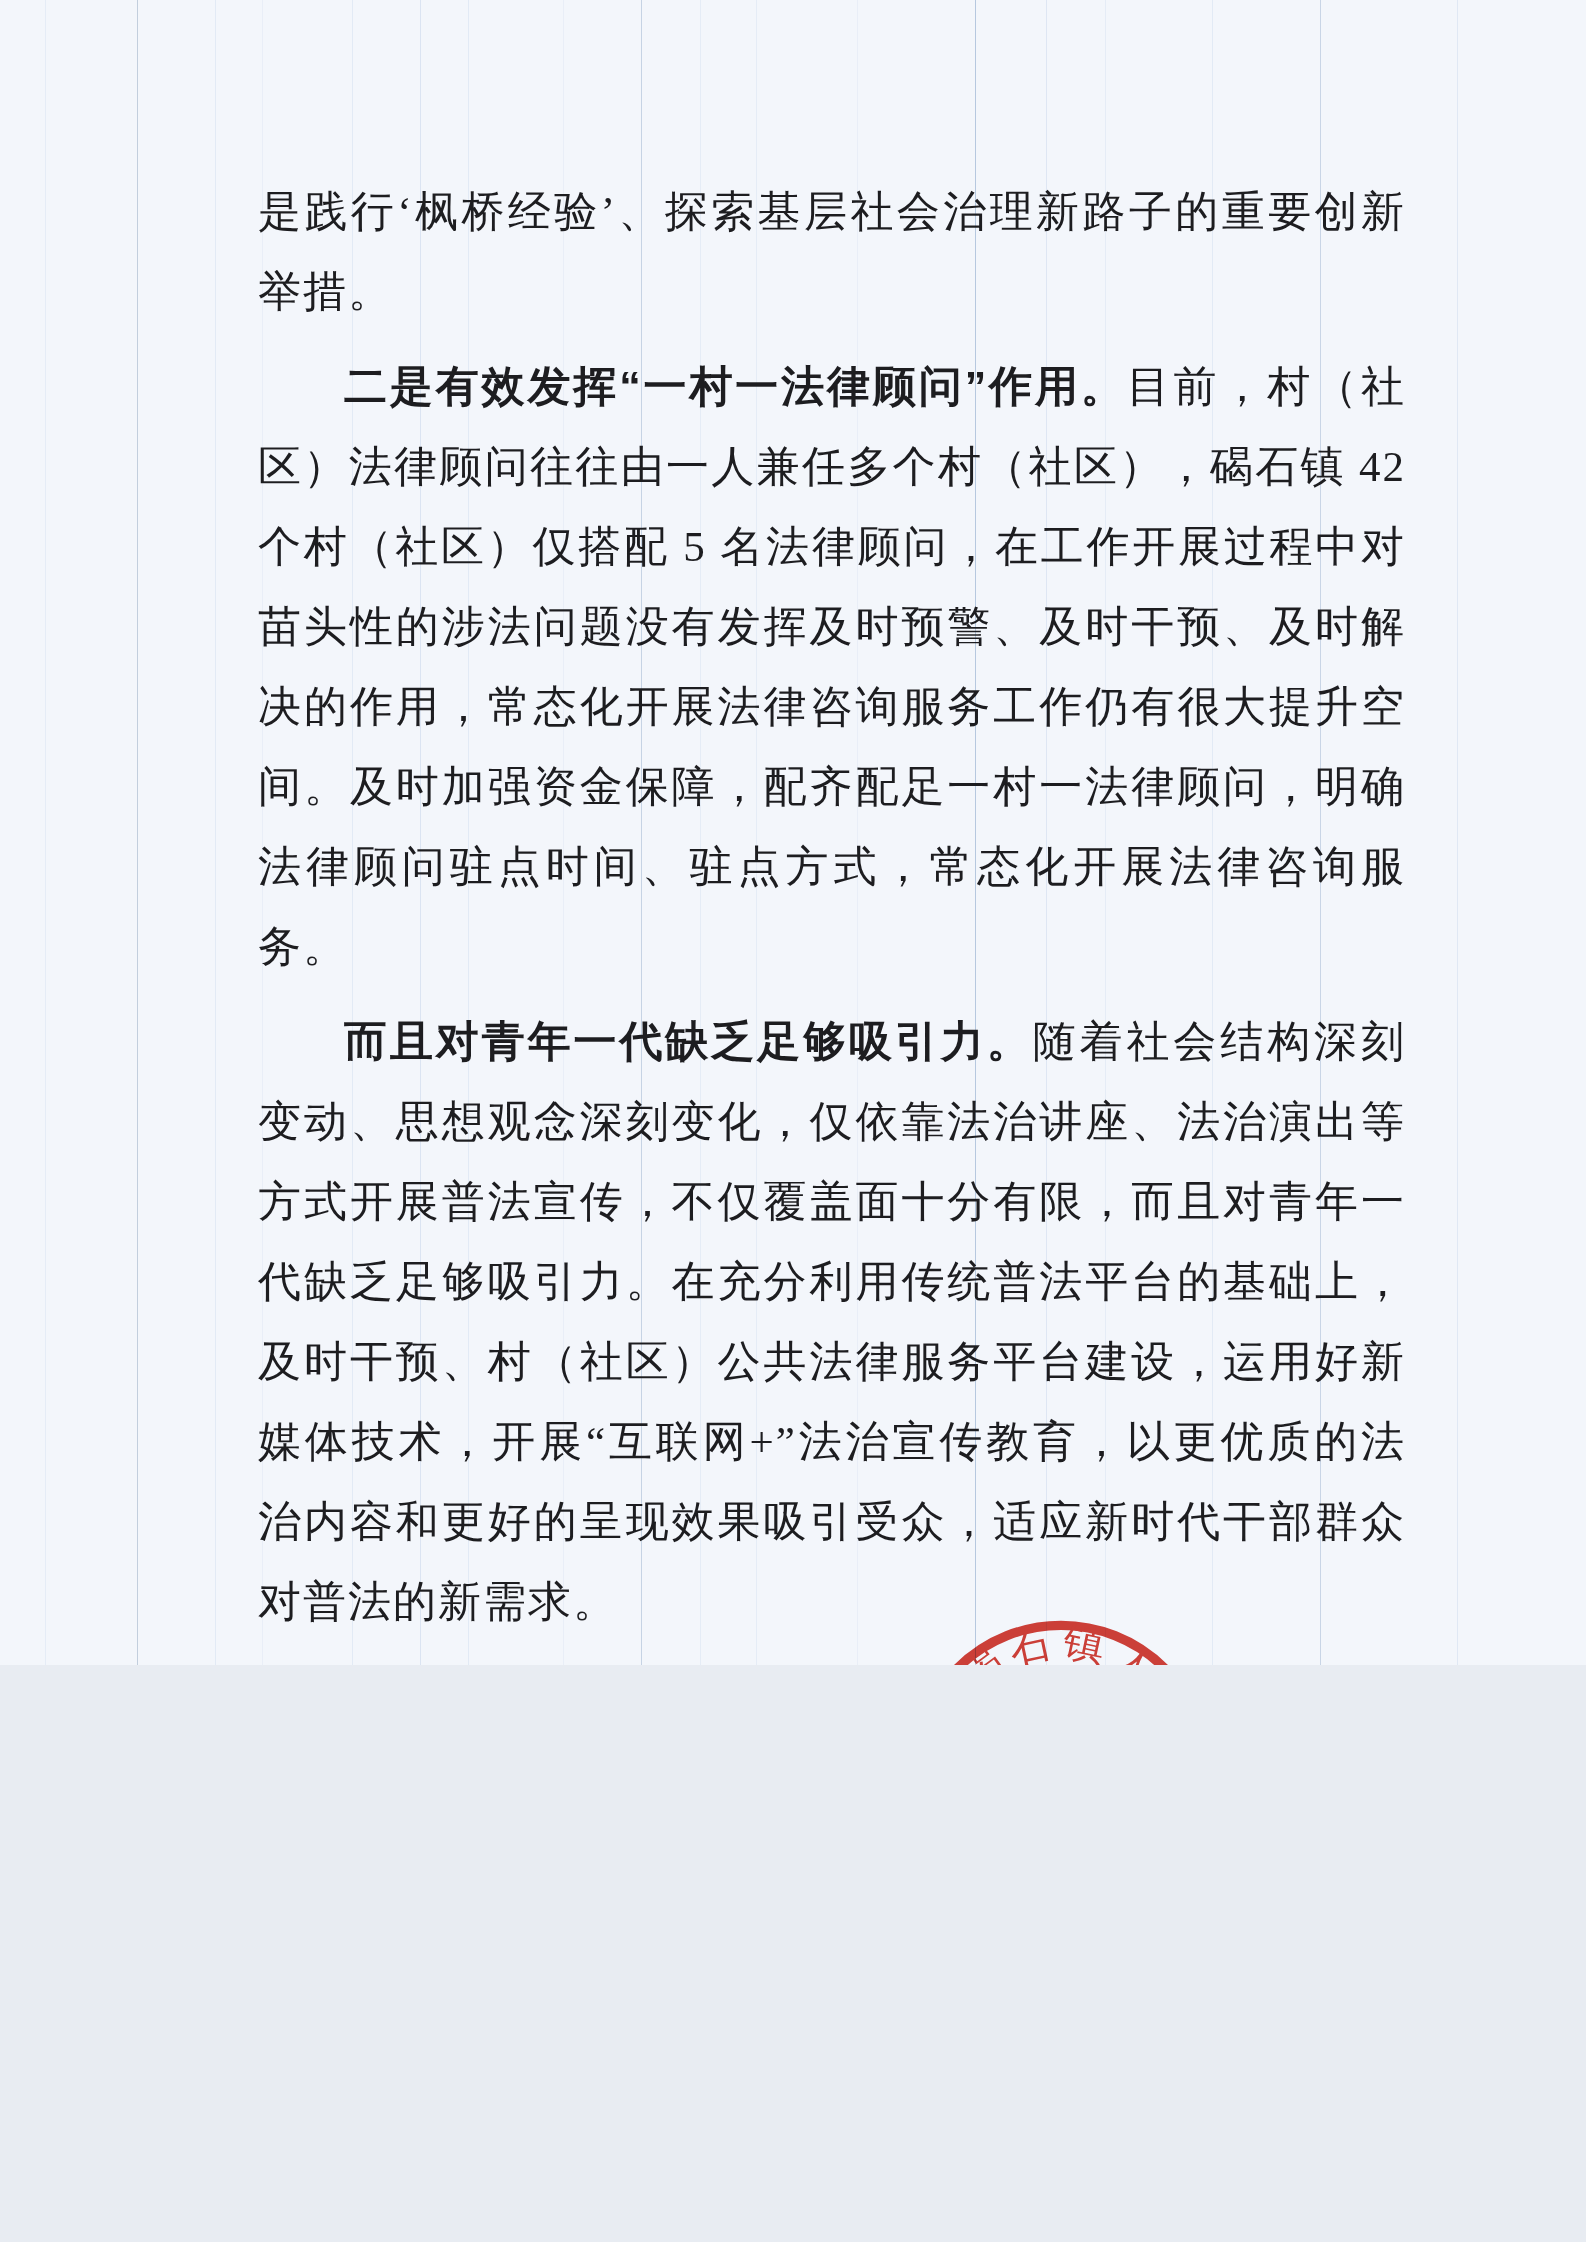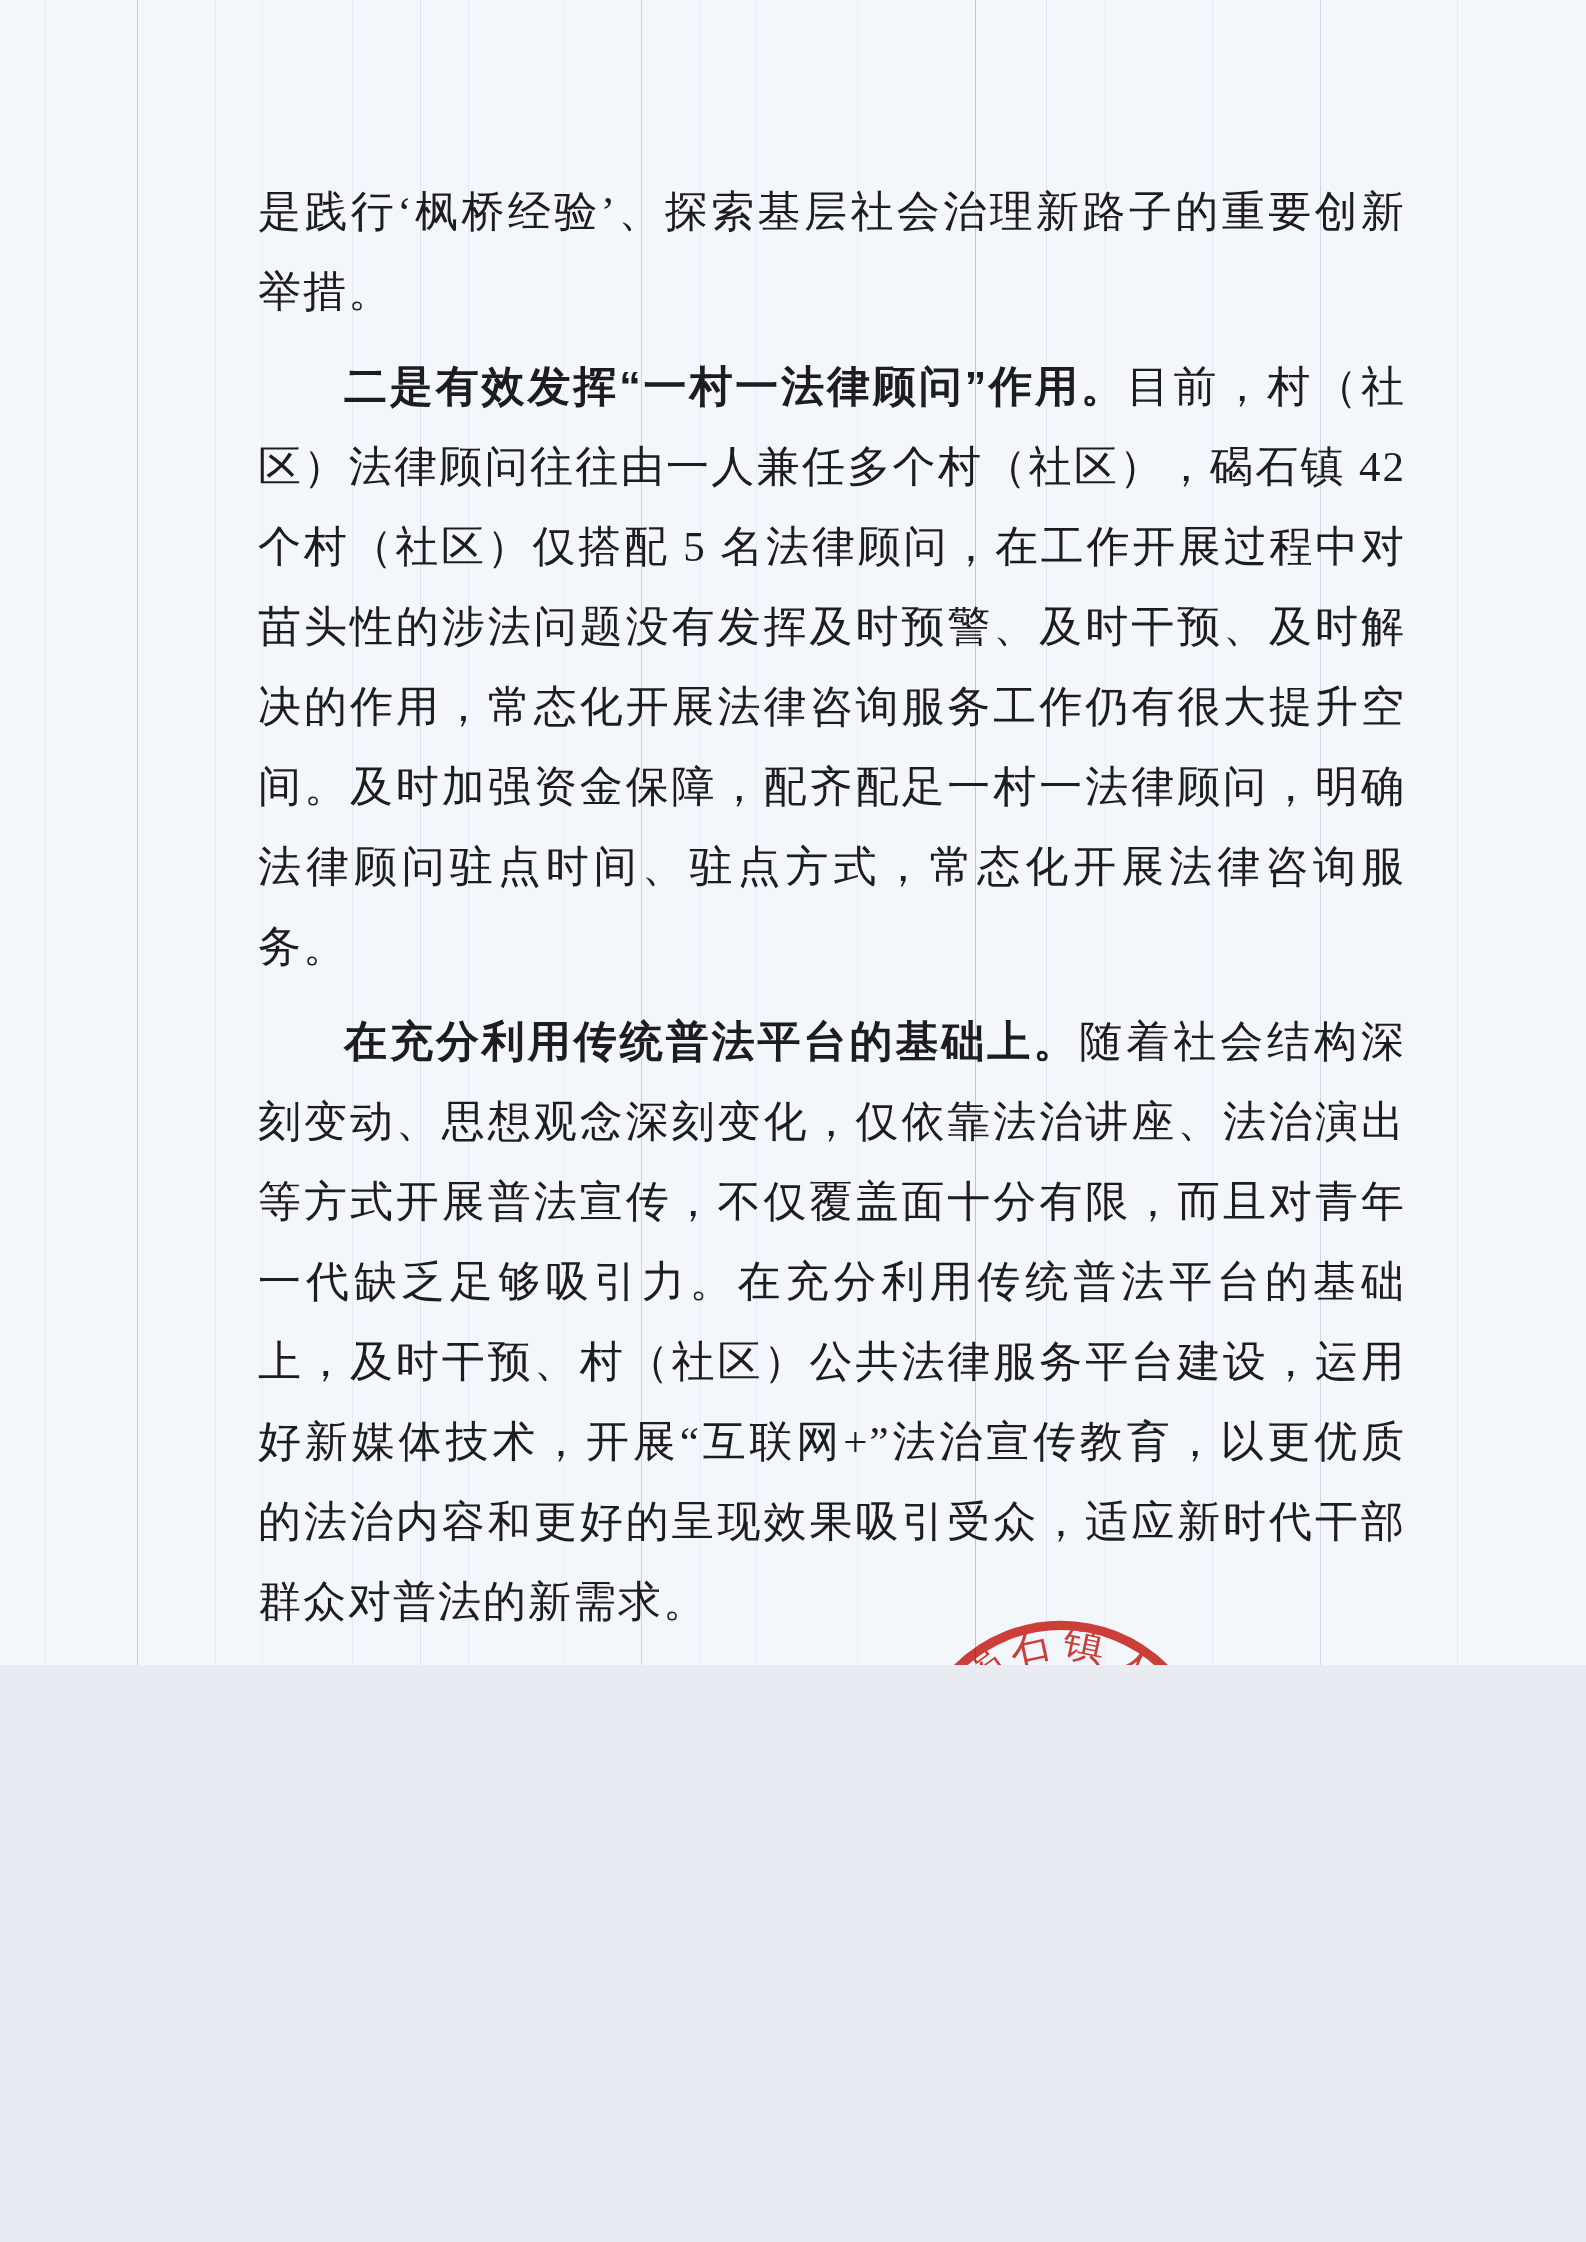--- a/index.html
+++ b/index.html
@@ -67,21 +67,21 @@
 </head>
 <body>
 
 <div class="page">
 
   <div class="streaks"></div>
 
   <main class="body-text">
       <p class=""><span>是践行‘枫桥经验’、探索基层社会治理新路子的重要创新举措。</span></p>
       <p class="indent"><span class="bold">二是有效发挥“一村一法律顾问”作用。</span><span>目前，村（社区）法律顾问往往由一人兼任多个村（社区），碣石镇 42 个村（社区）仅搭配 5 名法律顾问，在工作开展过程中对苗头性的涉法问题没有发挥及时预警、及时干预、及时解决的作用，常态化开展法律咨询服务工作仍有很大提升空间。及时加强资金保障，配齐配足一村一法律顾问，明确法律顾问驻点时间、驻点方式，常态化开展法律咨询服务。</span></p>
-      <p class="indent"><span class="bold">在充分利用传统普法平台的基础上。</span><span>随着社会结构深刻变动、思想观念深刻变化，仅依靠法治讲座、法治演出等方式开展普法宣传，不仅覆盖面十分有限，而且对青年一代缺乏足够吸引力。在充分利用传统普法平台的基础上，及时干预、村（社区）公共法律服务平台建设，运用好新媒体技术，开展“互联网+”法治宣传教育，以更优质的法治内容和更好的呈现效果吸引受众，适应新时代干部群众对普法的新需求。</span></p>
+      <p class="indent"><span class="bold">而且对青年一代缺乏足够吸引力。</span><span>随着社会结构深刻变动、思想观念深刻变化，仅依靠法治讲座、法治演出等方式开展普法宣传，不仅覆盖面十分有限，而且对青年一代缺乏足够吸引力。在充分利用传统普法平台的基础上，及时干预、村（社区）公共法律服务平台建设，运用好新媒体技术，开展“互联网+”法治宣传教育，以更优质的法治内容和更好的呈现效果吸引受众，适应新时代干部群众对普法的新需求。</span></p>
     </main>
 
   <div class="signature">
     <div class="sig-org">陆丰市碣石镇人民政府</div>
     <div class="sig-date">2021 年 1 月 5 日</div>
   </div>
 
   <svg class="seal" viewBox="0 0 300 300" xmlns="http://www.w3.org/2000/svg">
     <defs>
       <path id="sealArc" d="M 70.8 229.2 A 112 112 0 1 1 229.2 229.2" fill="none"></path>

